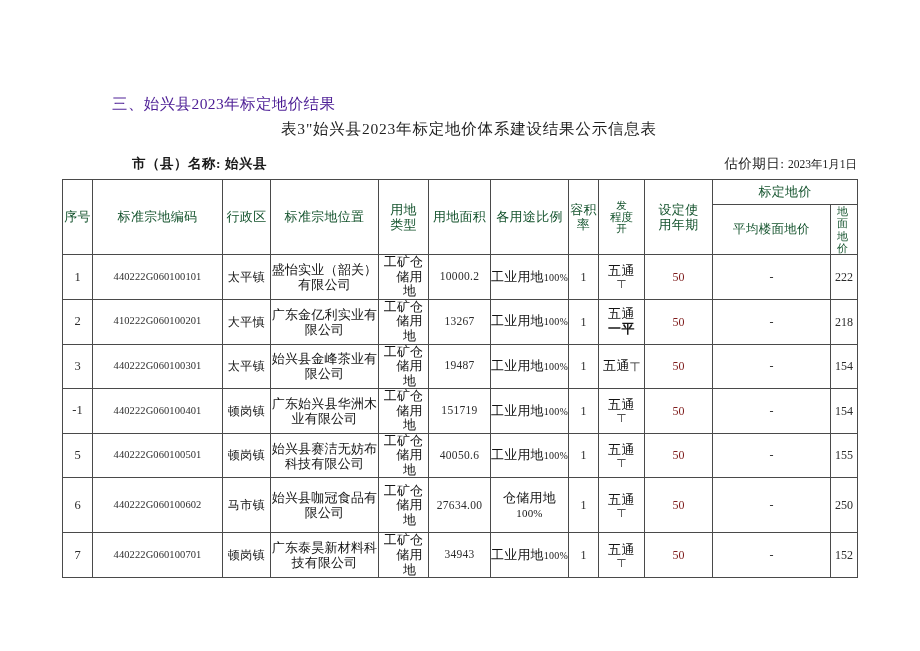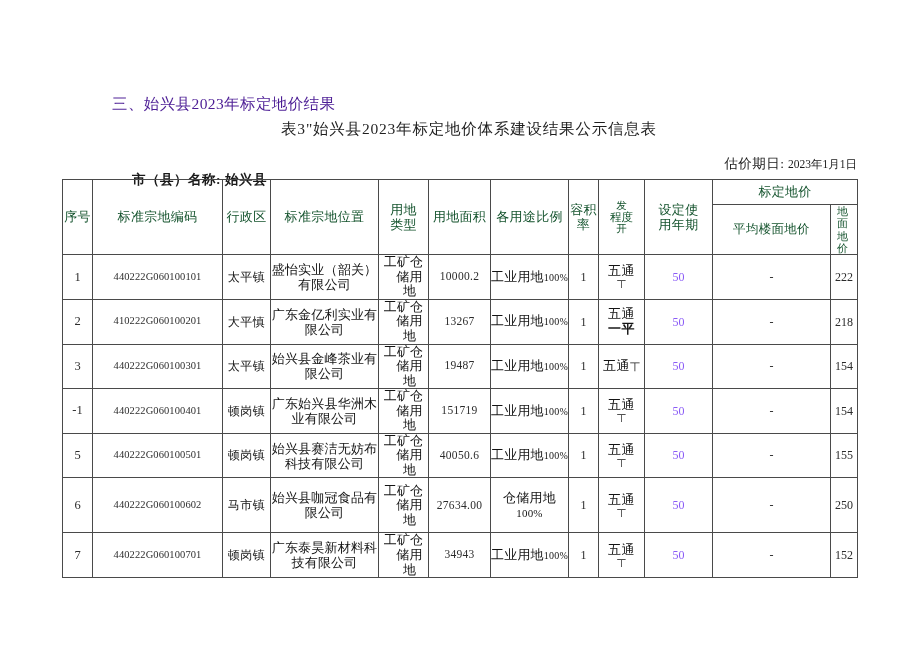--- a/index.html
+++ b/index.html
@@ -47,21 +47,21 @@
   .meta-row {
     position: absolute;
     left: 62px;
     top: 155px;
     width: 795px;
     height: 22px;
   }
   .meta-left {
     position: absolute;
     left: 70px;
-    top: 16px;
+    top: 0;
     font-size: 13.5px;
     font-weight: bold;
     letter-spacing: 0.5px;
     white-space: nowrap;
   }
   .meta-right {
     position: absolute;
     right: 0;
     top: 0;
     font-size: 13.5px;
@@ -190,21 +190,21 @@
     line-height: 1.15;
     letter-spacing: 0.5px;
   }
   td.c-dev .d1 { display: block; }
   td.c-dev .d2 { display: block; font-size: 9px; font-weight: normal; letter-spacing:0; }
   td.c-dev.inline .d1 { display: inline; }
   td.c-dev.inline .d2 { display: inline; font-size: 10px; }
   td.c-dev.twofull .d2 { font-size: 13px; font-weight: bold; letter-spacing: 0.5px; }
   td.c-term {
     font-size: 12px;
-    color: #8b5cf6;
+    color: #7f1d1d;
   }
   td.c-floor {
     font-size: 12px;
     color: #2b2b2b;
   }
   td.c-ground {
     font-size: 12px;
     color: #2b2b2b;
   }
 

